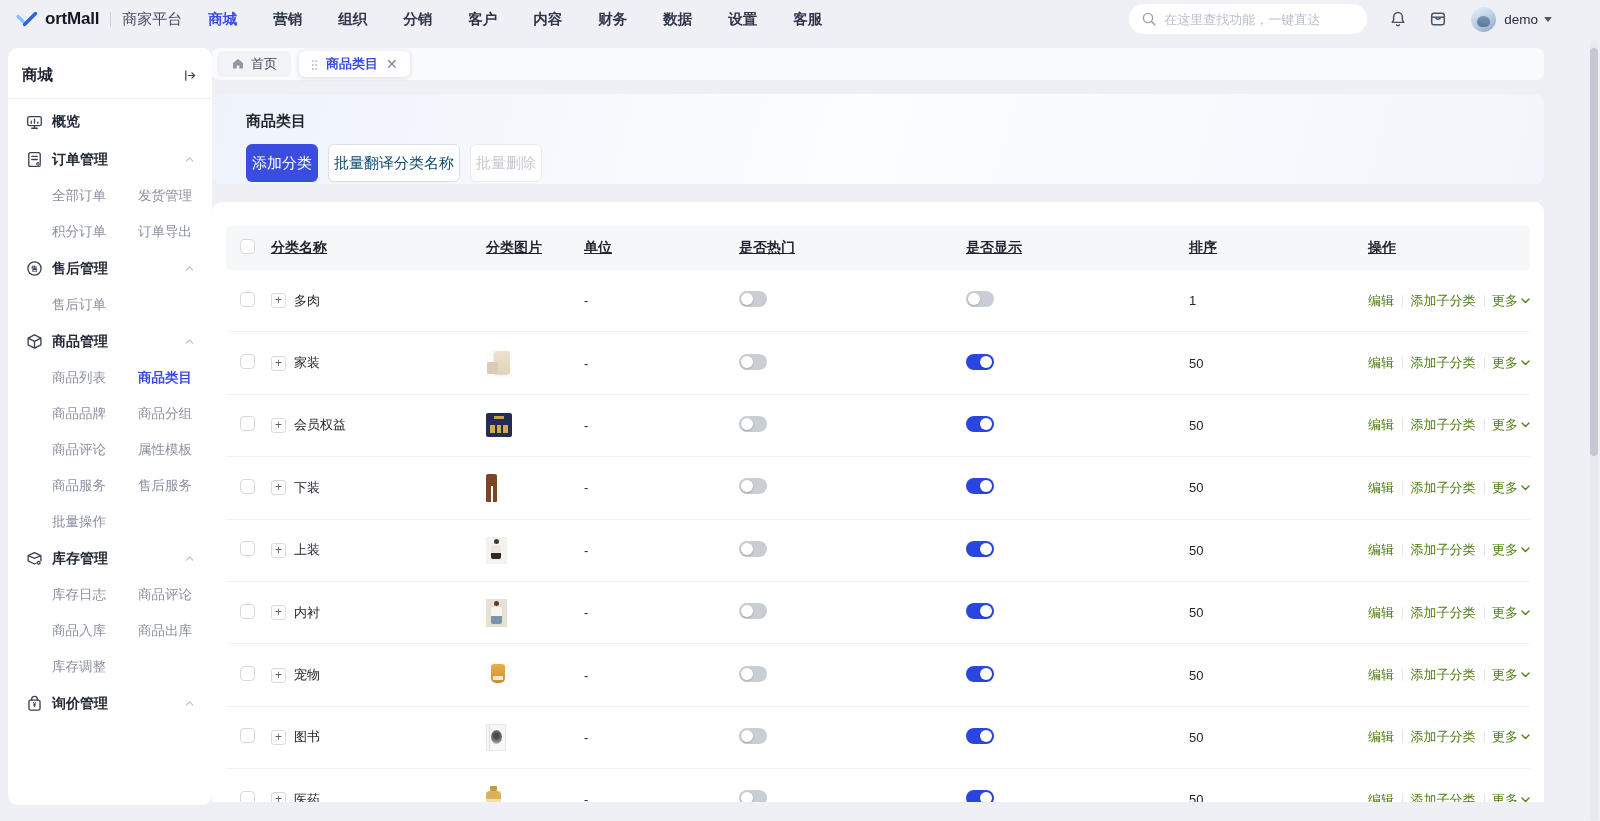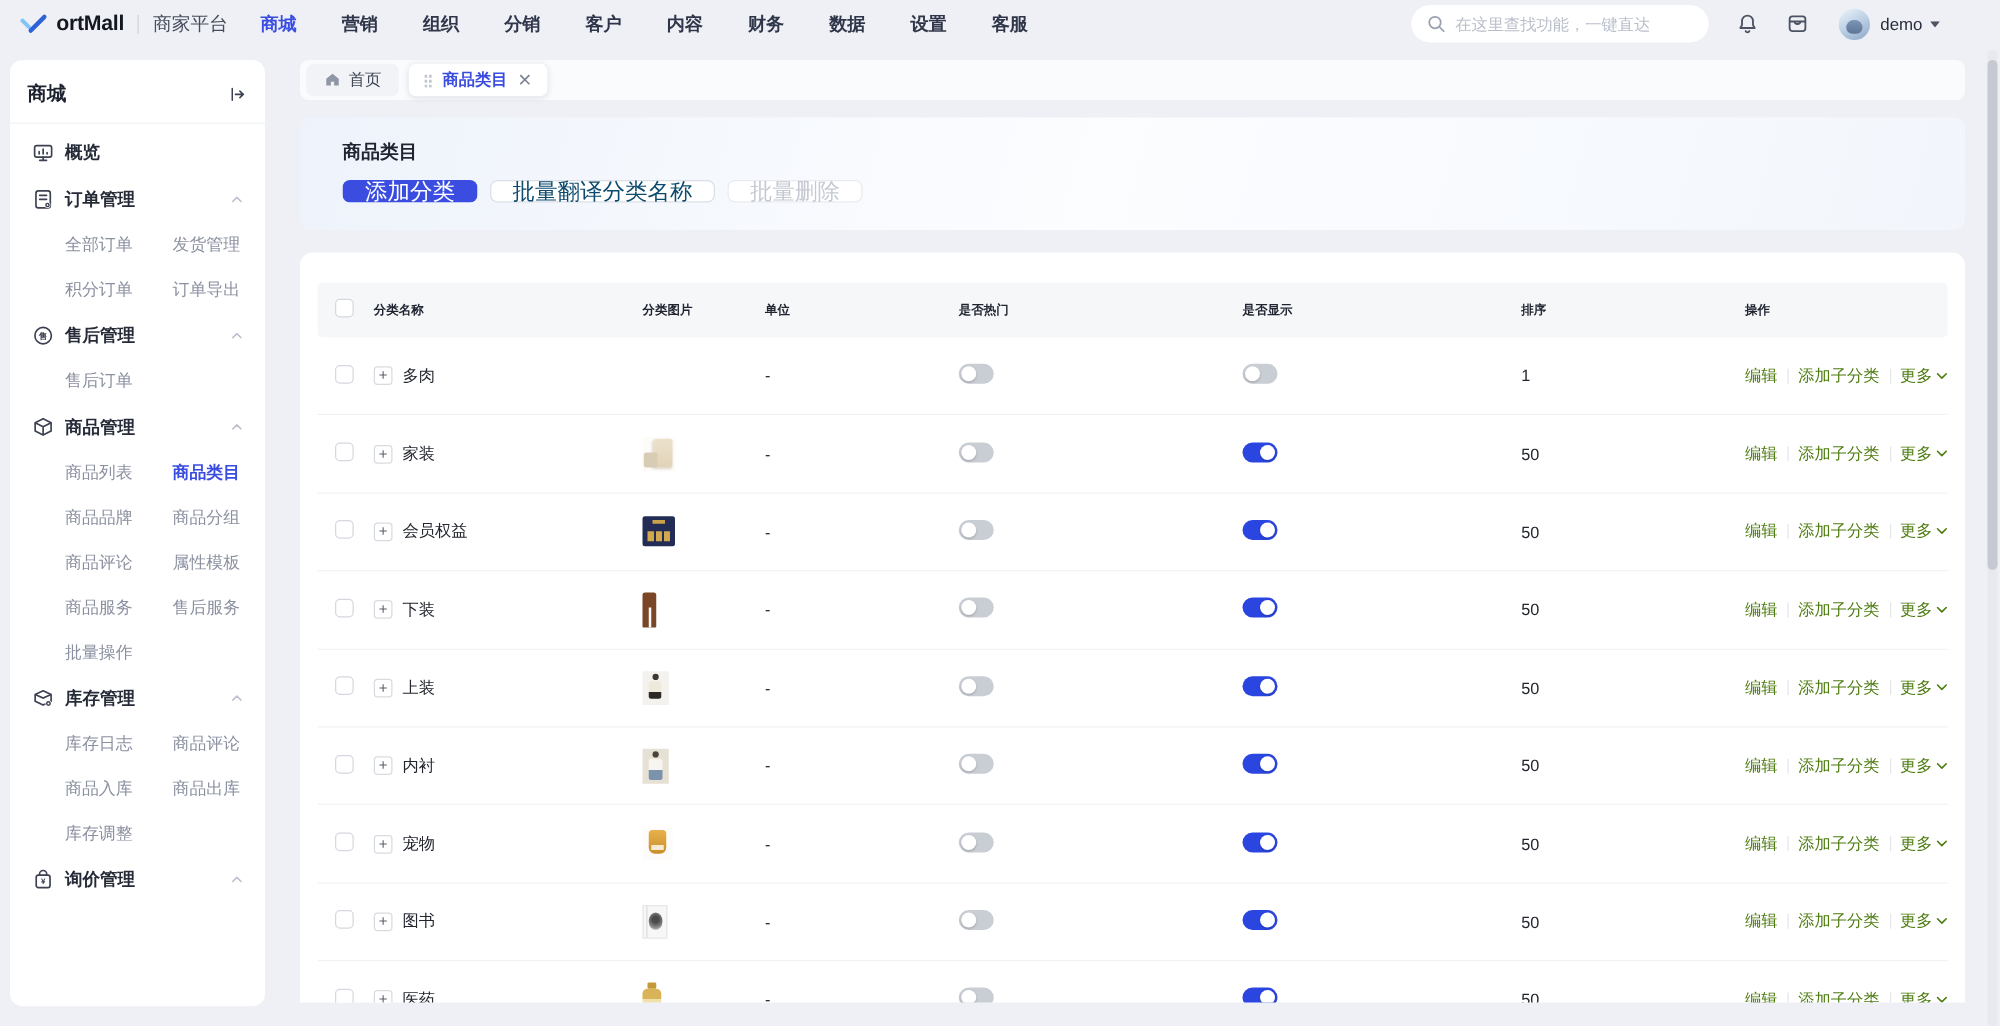--- a/index.html
+++ b/index.html
@@ -45,47 +45,47 @@
   .sb-item { height:38px; display:flex; align-items:center; gap:9px; padding-left:14px;
     font-size:14px; font-weight:600; color:#262b38; cursor:pointer; }
   .sb-item .gicon { flex:0 0 auto; color:#3b4150; }
   .sb-item .chev { margin-left:auto; margin-right:6px; }
   .sb-group-head { height:37px; }
   .sb-children { display:grid; grid-template-columns:86px auto; padding-left:40px; }
   .sb-children a { height:36px; display:flex; align-items:center; font-size:13.5px;
     color:#8a90a0; text-decoration:none; cursor:pointer; }
   .sb-children a.active { color:#3a4de0; font-weight:700; }
   
-  .main { position:absolute; left:240px; top:48px; width:1332px; height:773px; }
+  .main { position:absolute; left:212px; top:48px; width:1332px; height:773px; }
   .tabbar { height:32px; background:#fafbfd; border-radius:7px; display:flex; align-items:center; padding:0 3px; }
   .crumb-home { height:26px; display:flex; align-items:center; gap:6px; background:#f1f3f7;
     border-radius:6px; padding:0 14px; margin-left:2px; cursor:pointer; }
   .crumb-home span { font-size:13px; color:#3e4454; }
   .tab-active { height:26px; display:flex; align-items:center; gap:8px; background:#fff; border-radius:6px;
     padding:0 12px; margin-left:8px; box-shadow:0 1px 5px rgba(40,50,90,.16); cursor:pointer; }
   .tab-active .tab-label { font-size:13px; font-weight:700; color:#3a4de0; }
   .drag-dots { width:7px; height:11px;
     background-image:radial-gradient(circle,#c2c6d0 1.1px,transparent 1.2px);
     background-size:3.5px 4px; }
   .tab-close { font-size:14px; color:#7d8494; line-height:1; cursor:pointer; font-weight:400; }
   
   .page-head { margin-top:14px; height:90px; border-radius:9px;
     background:linear-gradient(105deg,#eef3fb 0%,#fcfdff 48%,#f2f6fc 100%); padding:18px 34px 0 34px; }
   .page-title { font-size:15px; font-weight:700; color:#1f2430; }
   .btn-row { margin-top:13px; display:flex; gap:10px; }
-  .btn { height:18px; border-radius:6px; font-size:18px; display:inline-flex; align-items:center;
-    padding:0 17px; cursor:pointer; border:1px solid transparent;
+  .btn { height:38px; border-radius:6px; font-size:15px; display:inline-flex; align-items:center;
+    padding:0 5px; cursor:pointer; border:1px solid transparent;
     font-family:"Liberation Sans","DejaVu Sans",sans-serif; }
   .btn-primary { background:#3a4de0; color:#fff; }
   .btn-plain { background:#fff; border-color:#dcdfe6; color:#0c4a6e; }
   .btn-disabled { background:#fff; border-color:#e9ebf0; color:#c5c9d3; cursor:not-allowed; }
   
   .table-card { margin-top:18px; background:#fff; border-radius:10px 10px 0 0; padding:24px 14px 0 14px; height:600px; overflow:hidden; }
   .thead { height:44px; background:#f6f7f9; border-radius:4px; display:flex; align-items:center;
-    font-size:10px; font-weight:700; color:#1f2430; }
+    font-size:14px; font-weight:700; color:#1f2430;text-decoration:underline; }
   .trow { height:62.4px; display:flex; align-items:center; border-bottom:1px solid #f1f2f5; font-size:13px; color:#23262f; }
   .c-sel{width:45px; padding-left:14px;} .c-name{width:208px; display:flex; align-items:center; gap:8px;}
   .c-img{width:98px; padding-left:7px;} .c-unit{width:155px; padding-left:7px;}
   .c-hot{width:227px; padding-left:7px;} .c-show{width:223px; padding-left:7px;}
   .c-sort{width:179px; padding-left:7px;} .c-ops{width:169px; padding-left:7px; display:flex; align-items:center; white-space:nowrap;}
   .cb { width:15px; height:15px; border:1.5px solid #d5d8de; border-radius:4px; background:#fff; display:inline-block; cursor:pointer; }
   .plusbox { width:15px; height:15px; border:1px solid #d8dbe1; border-radius:3px; color:#5c6270;
     font-size:12px; line-height:13px; text-align:center; display:inline-block; cursor:pointer; background:#fff; }
   .toggle { width:28px; height:16px; border-radius:8px; position:relative; display:inline-block; cursor:pointer; }
   .toggle::after { content:""; position:absolute; top:2px; width:12px; height:12px; border-radius:50%;

